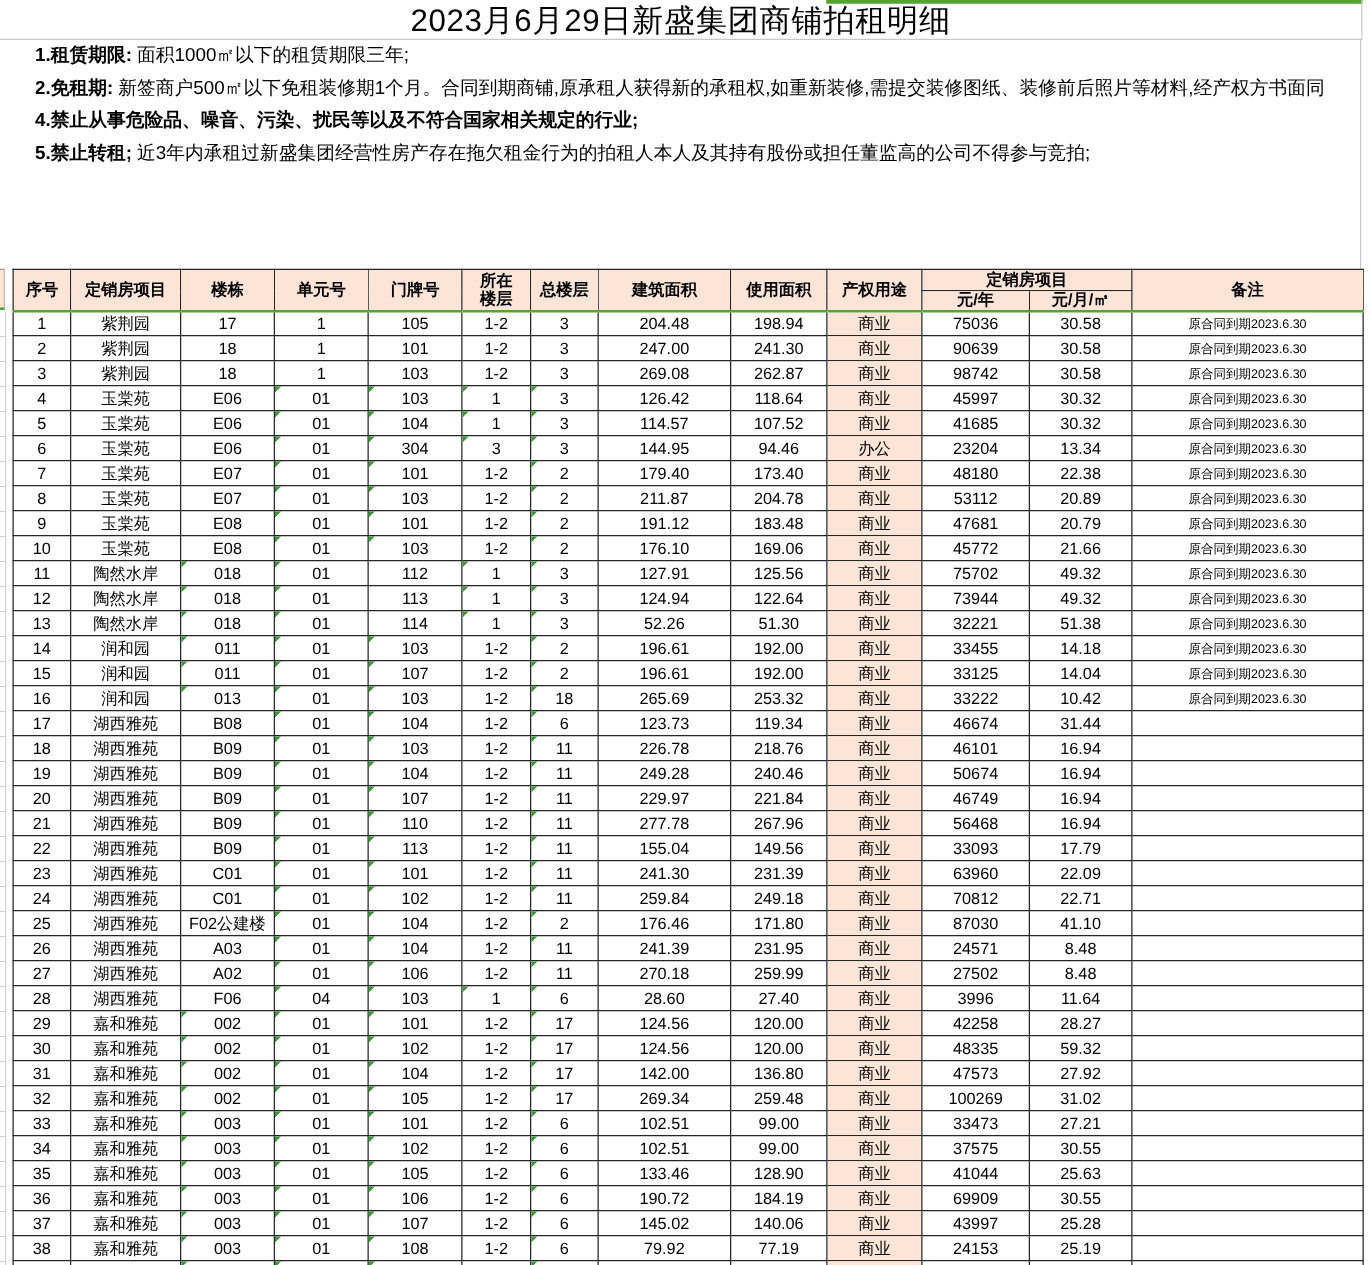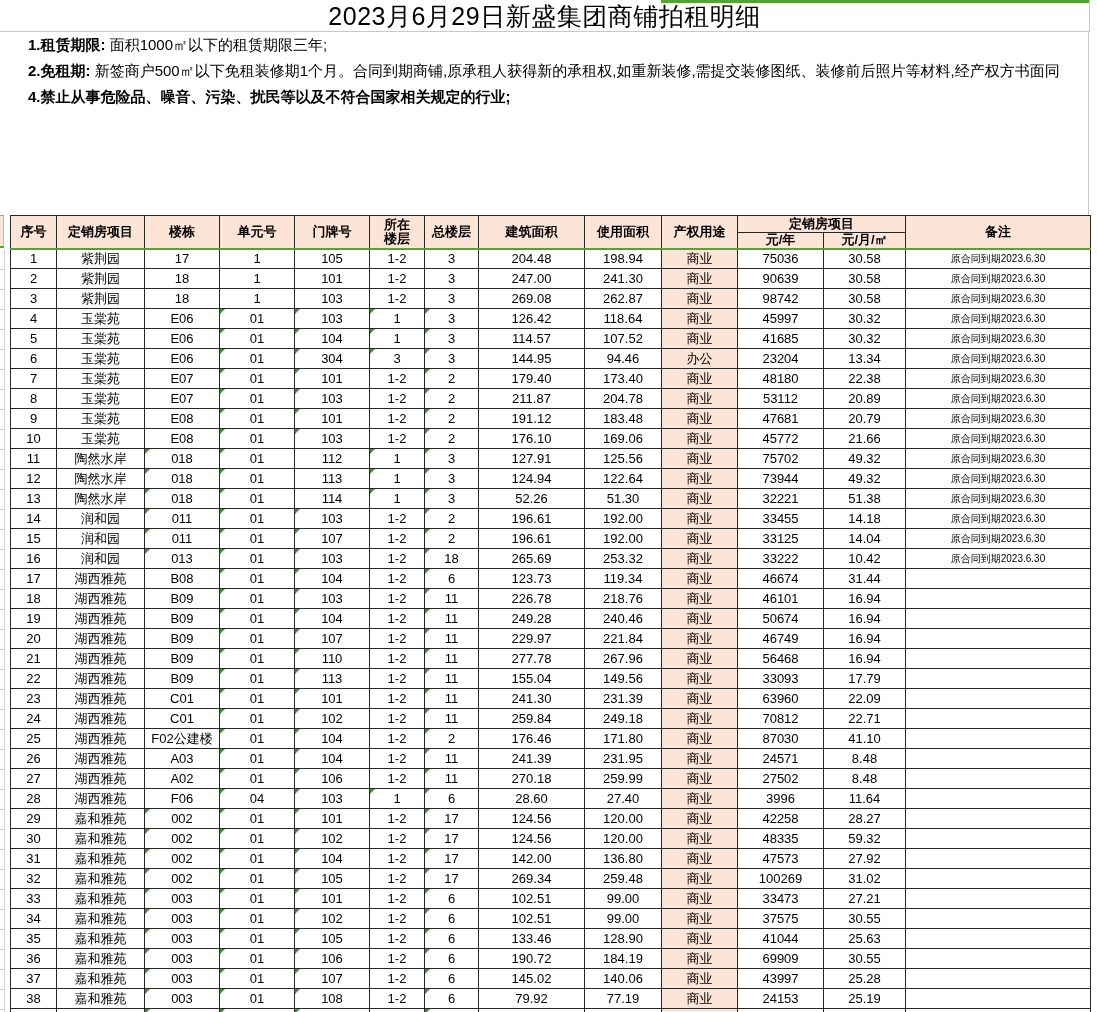--- a/index.html
+++ b/index.html
@@ -47,20 +47,21 @@
   <div class="top-green"></div>
 
   <div class="title-cell">
     <span>2023月6月29日新盛集团商铺拍租明细</span>
   </div>
 
   <div class="notes">
     <div class="note-line"><b>1.租赁期限:</b><span> 面积1000㎡以下的租赁期限三年;</span></div>
     <div class="note-line"><b>2.免租期:</b><span> 新签商户500㎡以下免租装修期1个月。合同到期商铺,原承租人获得新的承租权,如重新装修,需提交装修图纸、装修前后照片等材料,经产权方书面同</span></div>
     <div class="note-line"><b>4.禁止从事危险品、噪音、污染、扰民等以及不符合国家相关规定的行业;</b><span></span></div>
+    <div class="note-line"><b>5.禁止转租;</b><span> 近3年内承租过新盛集团经营性房产存在拖欠租金行为的拍租人本人及其持有股份或担任董监高的公司不得参与竞拍;</span></div>
   </div>
 
   <div class="gutter-head"></div>
   <div class="gutter-body"></div>
 
   <div class="grid">
     <table>
       <colgroup>
         <col style="width:46px">
           <col style="width:88px">

